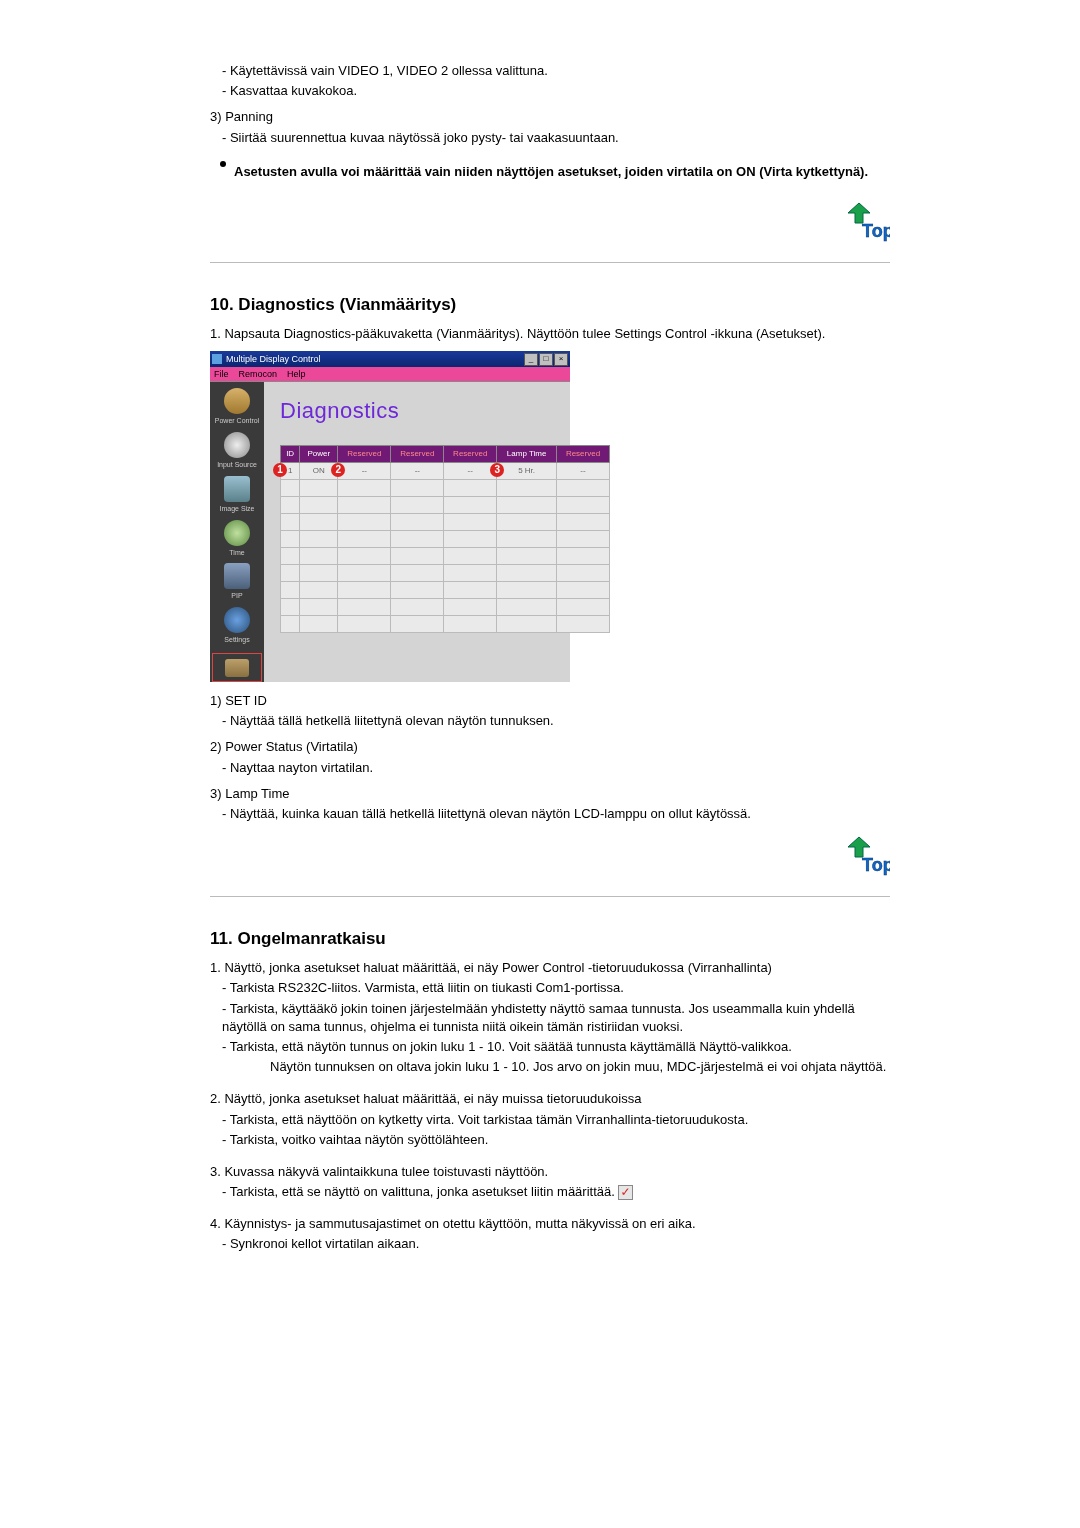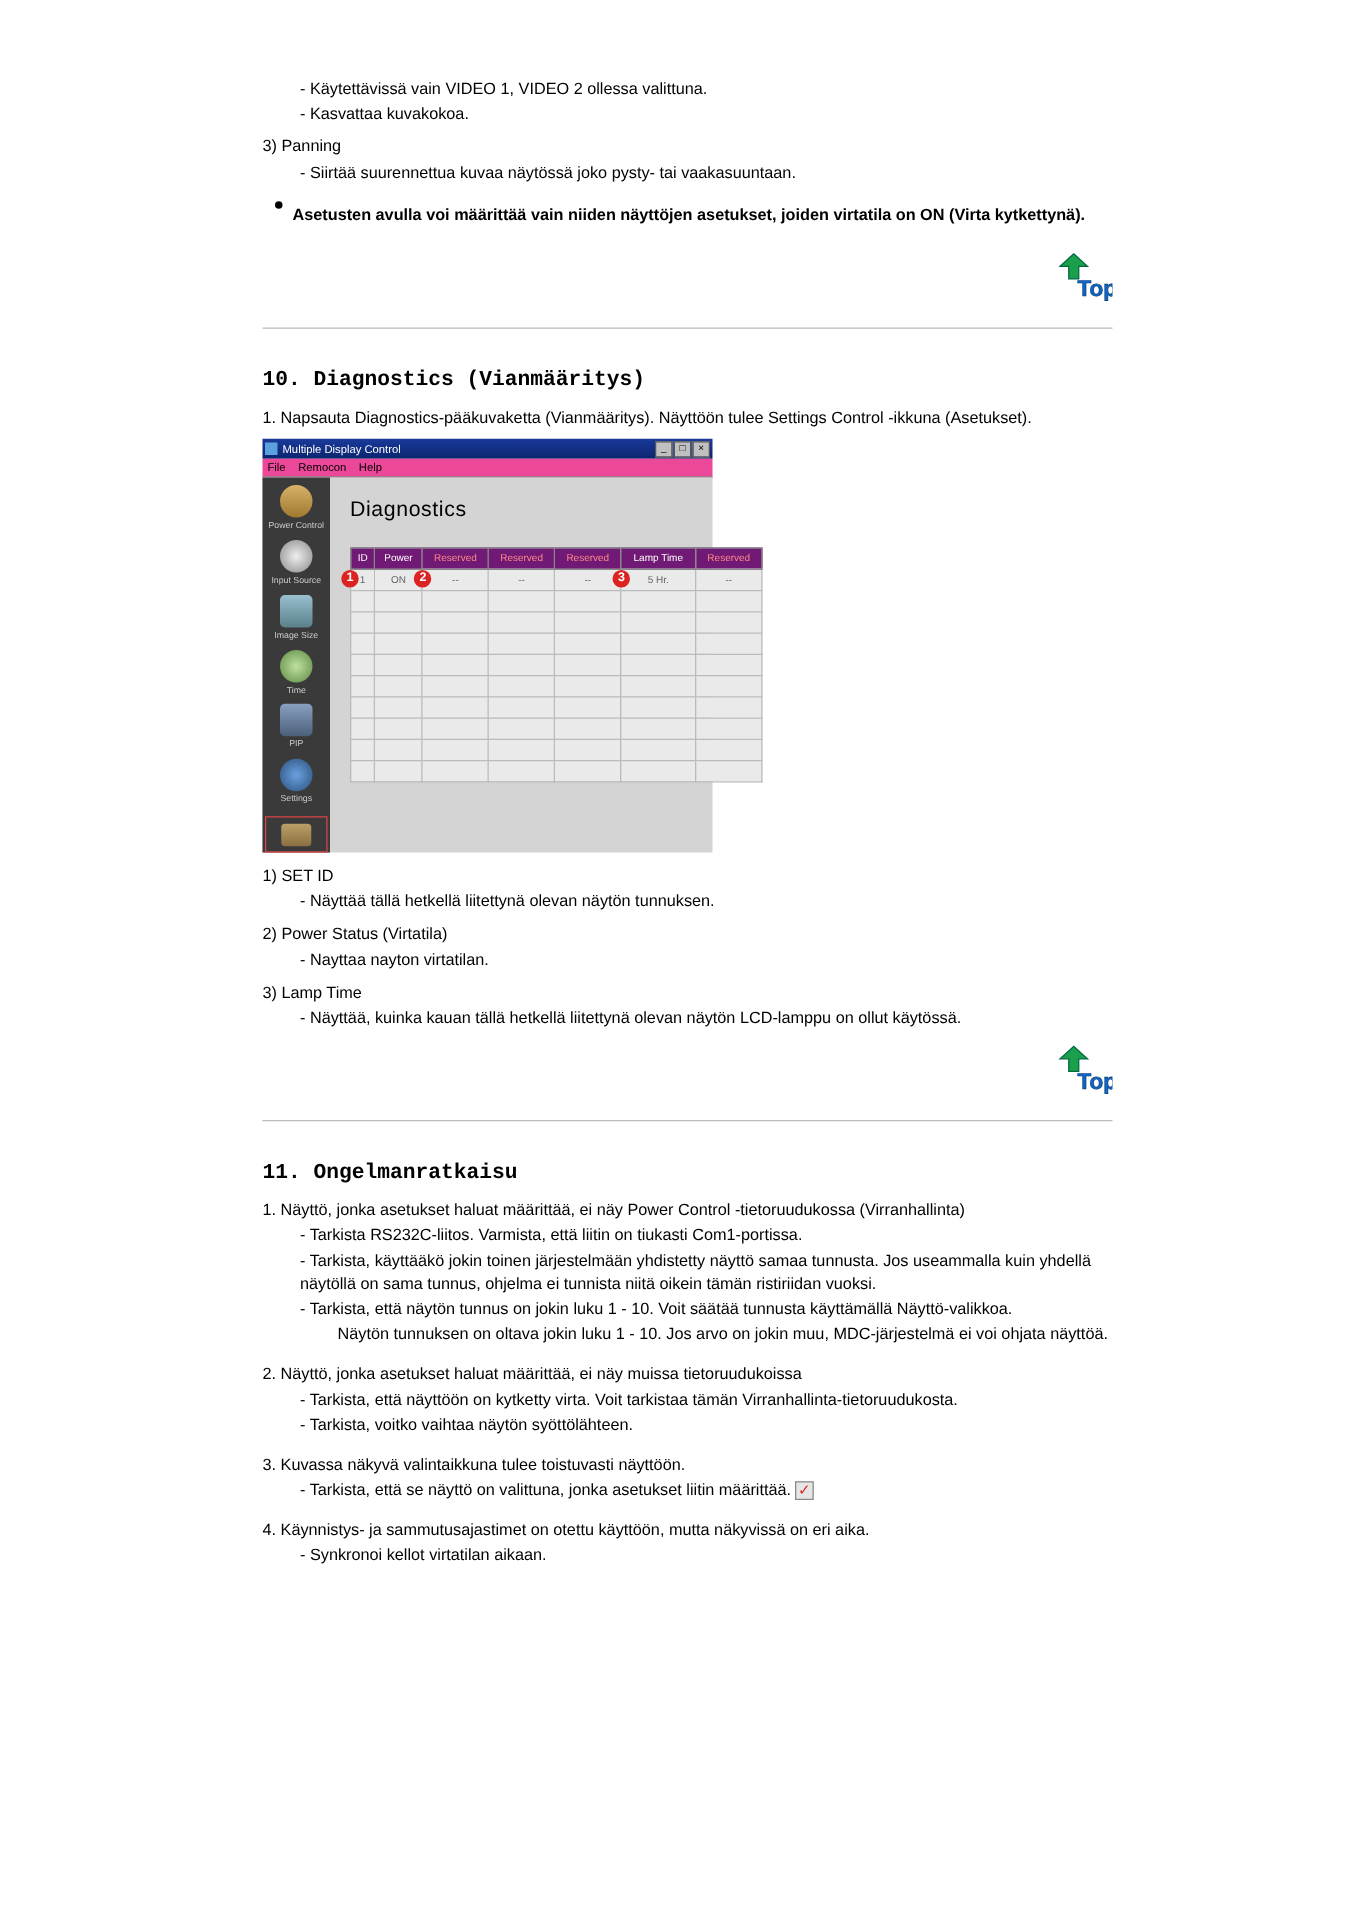--- a/index.html
+++ b/index.html
@@ -6,21 +6,21 @@
     font-family: Arial, Helvetica, sans-serif;
     font-size: 13px;
     color: #000;
     background: #fff;
     margin: 0;
     padding: 60px 190px 60px 210px;
     line-height: 1.4;
   }
   .bullet-line { margin: 2px 0; }
   .num-line { margin: 8px 0 2px 0; }
-  .dash-sub { margin-left: 30px; }
+  .dash-sub { margin-left: 12px; }
   .dash-sub-sub { margin-left: 60px; }
   .bold-note { font-weight: bold; margin: 8px 0 8px 0; }
   .dot-row { display: flex; align-items: flex-start; margin: 8px 0; }
   .dot-row .dot { width: 6px; height: 6px; background: #000; border-radius: 50%; margin: 6px 8px 0 10px; flex: none; }
   .dot-row .txt { flex: 1; }
   .top-icon-wrap { text-align: right; margin: 12px 0 12px 0; }
   .top-icon {
     display: inline-block;
     position: relative;
     width: 50px; height: 44px;
@@ -28,21 +28,20 @@
   .top-icon svg { width: 50px; height: 44px; }
   hr.sep {
     border: none;
     border-top: 1px solid #bbb;
     margin: 4px 0 30px 0;
   }
   h2.section {
     font-size: 17px;
     font-weight: bold;
     margin: 0 0 8px 0;
-    font-family: Liberation Mono, monospace;
   }
   .screenshot {
     width: 360px;
     margin: 8px 0 10px 0;
   }
   .ss-titlebar {
     background: linear-gradient(#1a3a9a,#0a2570);
     height: 16px;
     display: flex;
     align-items: center;
@@ -97,22 +96,22 @@
     display: flex; align-items: center; justify-content: center;
     margin-top: 2px;
   }
   .sb-last .ic2 { width: 24px; height: 18px; background: linear-gradient(#bba06a,#8a7040); border-radius: 3px; }
   .ss-main {
     flex: 1;
     padding: 12px 16px;
     position: relative;
   }
   .ss-main h3 {
-    font-size: 17px;
-    color: #000000;
+    font-size: 22px;
+    color: #6d28d9;
     font-weight: normal;
     margin: 2px 0 18px 0;
     letter-spacing: 0.5px;
   }
   .ss-table {
     border-collapse: collapse;
     font-size: 8px;
     width: 330px;
   }
   .ss-table th {

